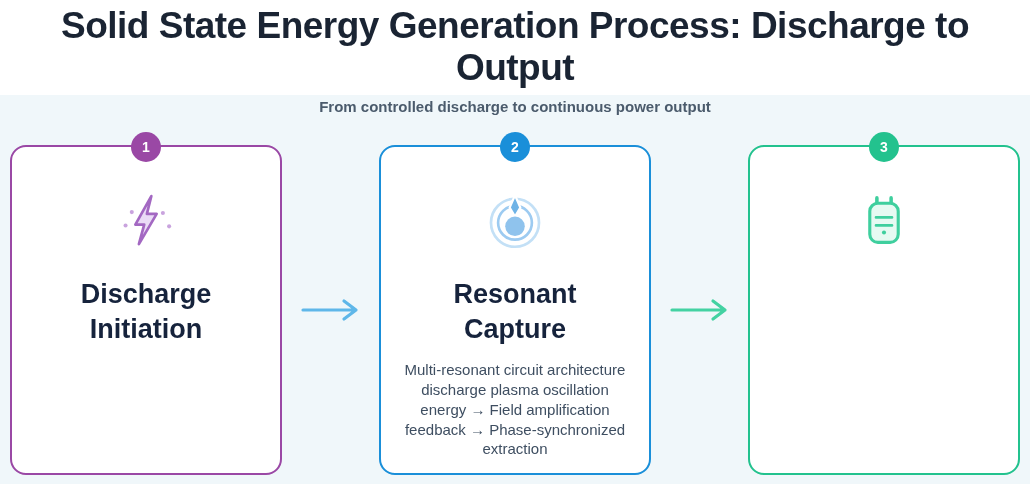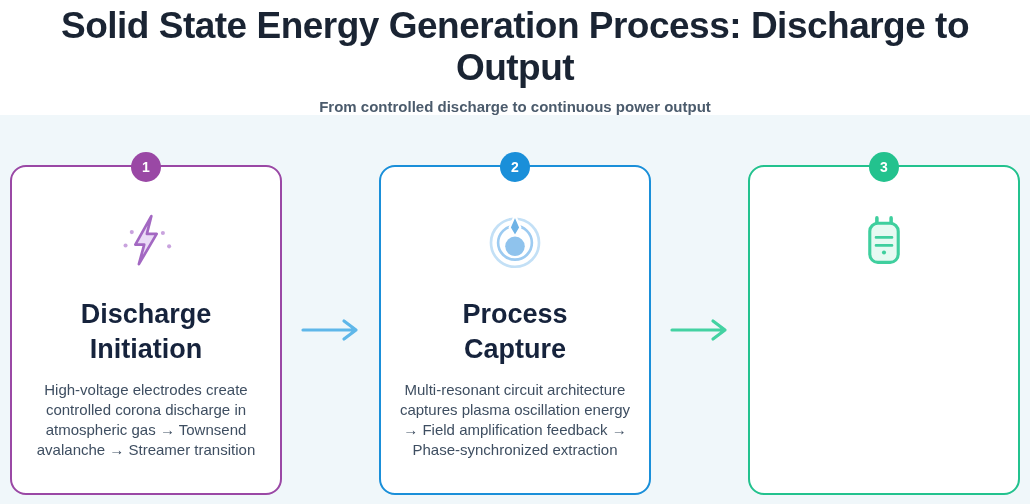--- a/index.html
+++ b/index.html
@@ -2,21 +2,21 @@
 <html><head>
 <meta charset="utf-8">
 <style>
   * { box-sizing: border-box; }
   html, body { margin: 0; padding: 0; }
   body {
     width: 1030px; height: 504px; overflow: hidden;
     background: #ffffff;
     font-family: "Liberation Sans", sans-serif;
   }
-  .header { height: 115px; background: #ffffff; text-align: center; }
+  .header { height: 95px; background: #ffffff; text-align: center; }
   .page-title {
     margin: 0; padding-top: 5px;
     font-size: 37px; font-weight: bold; letter-spacing: -0.5px;
     color: #1a2433;
   }
   .page-subtitle {
     margin: 9px 0 0;
     font-size: 15px; font-weight: bold;
     color: #4b5b6c;
   }
@@ -76,43 +76,42 @@
       <div class="step-icon">
         <svg width="64" height="64" viewBox="0 0 72 72">
           <path d="M42 8 L24 40 L34 40 L28 62 L48 28 L37 28 Z" fill="#eadbf6" stroke="#a368c2" stroke-width="3" stroke-linejoin="round"></path>
           <circle cx="20" cy="26" r="2.3" fill="#c9a3de"></circle>
           <circle cx="13" cy="41" r="2.3" fill="#c9a3de"></circle>
           <circle cx="55" cy="27" r="2.3" fill="#c9a3de"></circle>
           <circle cx="62" cy="42" r="2.3" fill="#c9a3de"></circle>
         </svg>
       </div>
       <h2 class="step-title">Discharge Initiation</h2>
-      <p class="step-desc">High-voltage electrodes create controlled corona discharge in atmospheric gas → Townsend avalanche → Streamer transition</p>
     </div>
 
     <div class="flow-arrow" style="color: rgb(95, 183, 233);">
       <svg width="60" height="26" viewBox="0 0 60 26" fill="none">
         <path d="M2 13 H54 M43 4 L55 13 L43 22" stroke="currentColor" stroke-width="3.2" stroke-linecap="round" stroke-linejoin="round"></path>
       </svg>
     </div>
 
     <div class="step-card" style="--accent: #1a8fd9;">
       <div class="step-badge">
         <span>2</span>
       </div>
       <div class="step-icon">
         <svg width="64" height="64" viewBox="0 0 72 72">
           <circle cx="36" cy="38" r="27" fill="none" stroke="#c3e0f6" stroke-width="3"></circle>
           <circle cx="36" cy="38" r="19" fill="none" stroke="#9dcbf1" stroke-width="3"></circle>
           <path d="M36 7 L42 21 L36 31 L30 21 Z" fill="#6fb3e6" stroke="#ffffff" stroke-width="2.5" stroke-linejoin="round"></path>
           <circle cx="36" cy="42" r="11" fill="#8fc3ed"></circle>
         </svg>
       </div>
-      <h2 class="step-title">Process Capture</h2>
-      <p class="step-desc">Multi-resonant circuit architecture captures plasma oscillation energy → Field amplification feedback → Phase-synchronized extraction</p>
+      <h2 class="step-title">Resonant Capture</h2>
+      <p class="step-desc">Multi-resonant circuit architecture discharge plasma oscillation energy → Field amplification feedback → Phase-synchronized extraction</p>
     </div>
 
     <div class="flow-arrow" style="color: rgb(67, 210, 162);">
       <svg width="60" height="26" viewBox="0 0 60 26" fill="none">
         <path d="M2 13 H54 M43 4 L55 13 L43 22" stroke="currentColor" stroke-width="3.2" stroke-linecap="round" stroke-linejoin="round"></path>
       </svg>
     </div>
 
     <div class="step-card" style="--accent: #23c28e;">
       <div class="step-badge">

